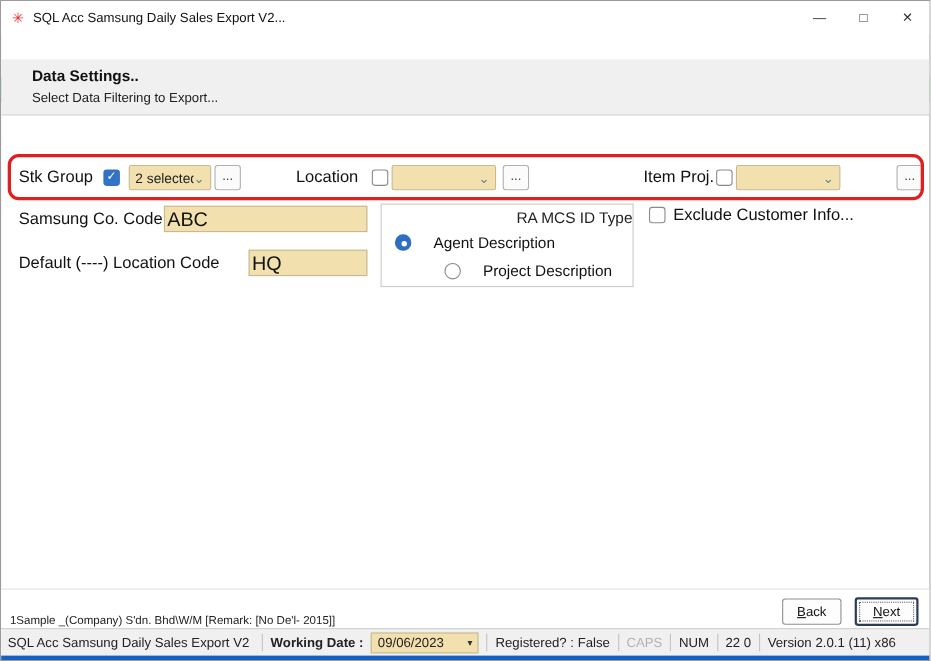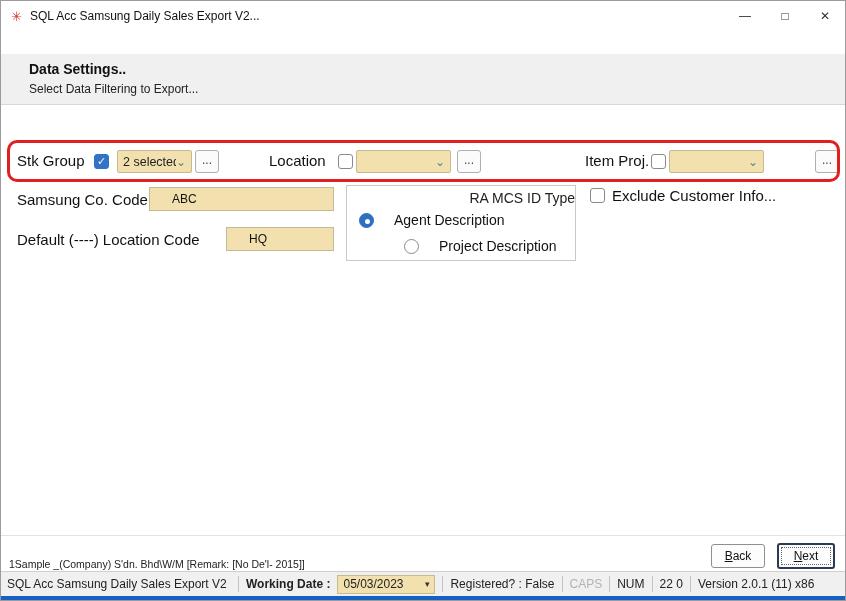--- a/index.html
+++ b/index.html
@@ -44,21 +44,21 @@
             border-radius:2px; display:flex; align-items:center; padding:0 5px; }
   .select-value { font-size:12.5px; color:#222; flex:1; white-space:nowrap; overflow:hidden; }
   .chevron { font-size:12px; color:#5e838f; margin-left:auto; line-height:1; }
 
   .browse-btn { position:absolute; top:149px; width:24px; height:23px; background:#fbfbfb;
                 border:1px solid #b0b0b0; border-radius:3px; font-size:12px; color:#444;
                 display:flex; align-items:flex-start; justify-content:center; line-height:12px;
                 padding-top:3px; }
 
   .tan-input { position:absolute; height:24px; background:#f2e0ae; border:1px solid #c6ba93;
-               font-size:12px; color:#111; padding:0 22px; font-family:inherit; outline:none; }
+               font-size:18px; color:#111; padding:0 2px; font-family:inherit; outline:none; }
 
   .groupbox { position:absolute; left:345px; top:184px; width:230px; height:76px; border:1px solid #c9c9c9; }
   .groupbox-title { position:absolute; left:0; right:0; top:4px; text-align:right; font-size:14px; color:#222; }
   .radio-row { position:absolute; display:flex; align-items:center; gap:20px; }
   .radio { width:15px; height:15px; border-radius:50%; border:1px solid #8a8a8a; background:#fff;
            position:relative; flex:none; }
   .radio.selected { background:#2f6fc1; border-color:#2f6fc1; }
   .radio.selected::after { content:""; position:absolute; left:5px; top:5px; width:5px; height:5px;
                            background:#fff; border-radius:50%; }
   .radio-label { font-size:14px; color:#111; white-space:nowrap; }
@@ -182,21 +182,21 @@
     <div class="btn btn-next">
       <span class="accel">Next</span>
     </div>
   </div>
 
   <div class="statusbar">
     <span class="s-app">SQL Acc Samsung Daily Sales Export V2</span>
     <span class="sep"></span>
     <span class="s-wd-label">Working Date :</span>
     <span class="date-box">
-      <span>05/03/2023</span>
+      <span>09/06/2023</span>
       <span class="caret">▾</span>
     </span>
     <span class="sep"></span>
     <span>Registered? : False</span>
     <span class="sep"></span>
     <span class="s-caps">CAPS</span>
     <span class="sep"></span>
     <span>NUM</span>
     <span class="sep"></span>
     <span>22 0</span>

